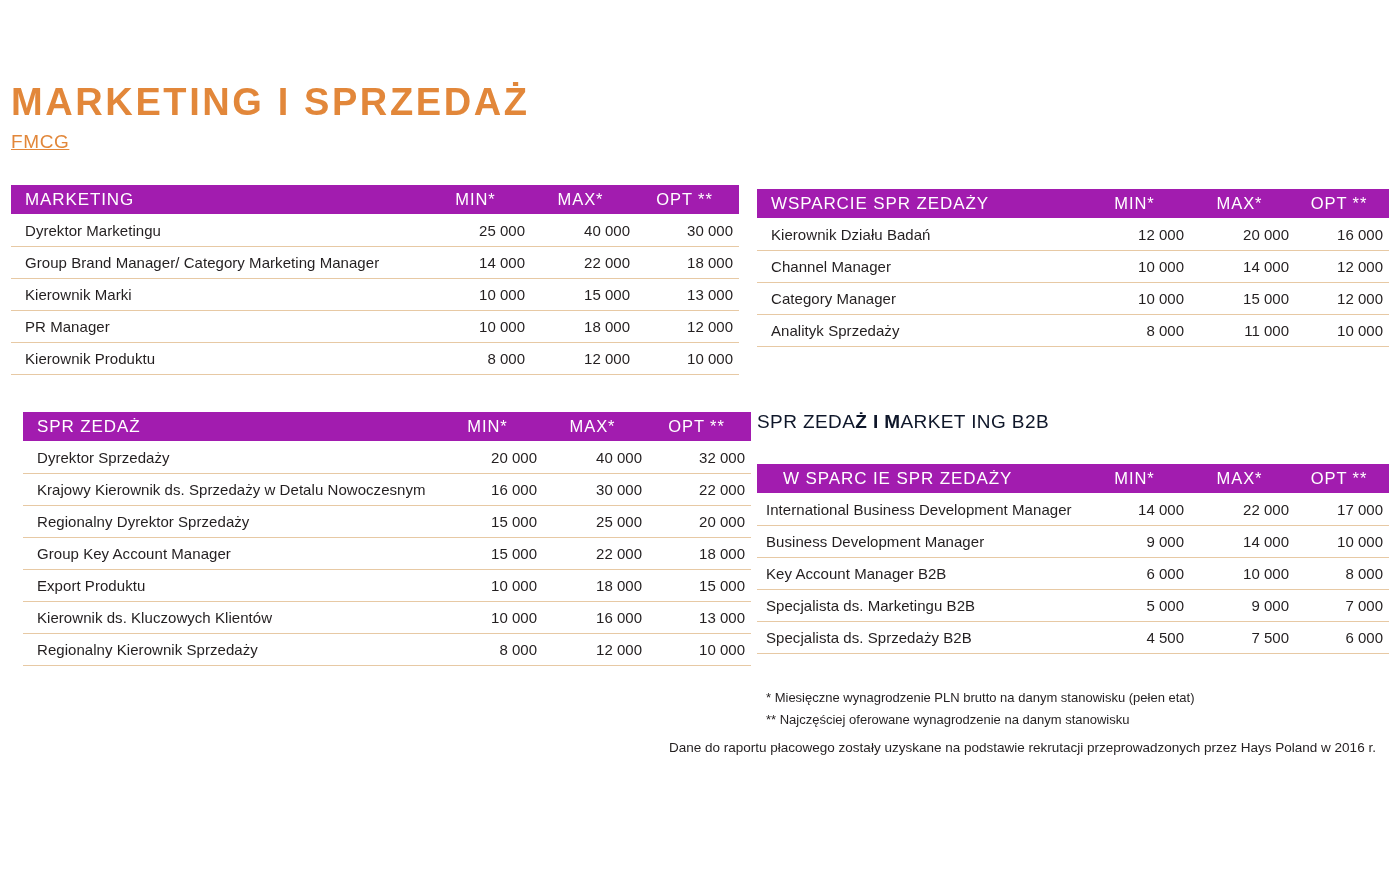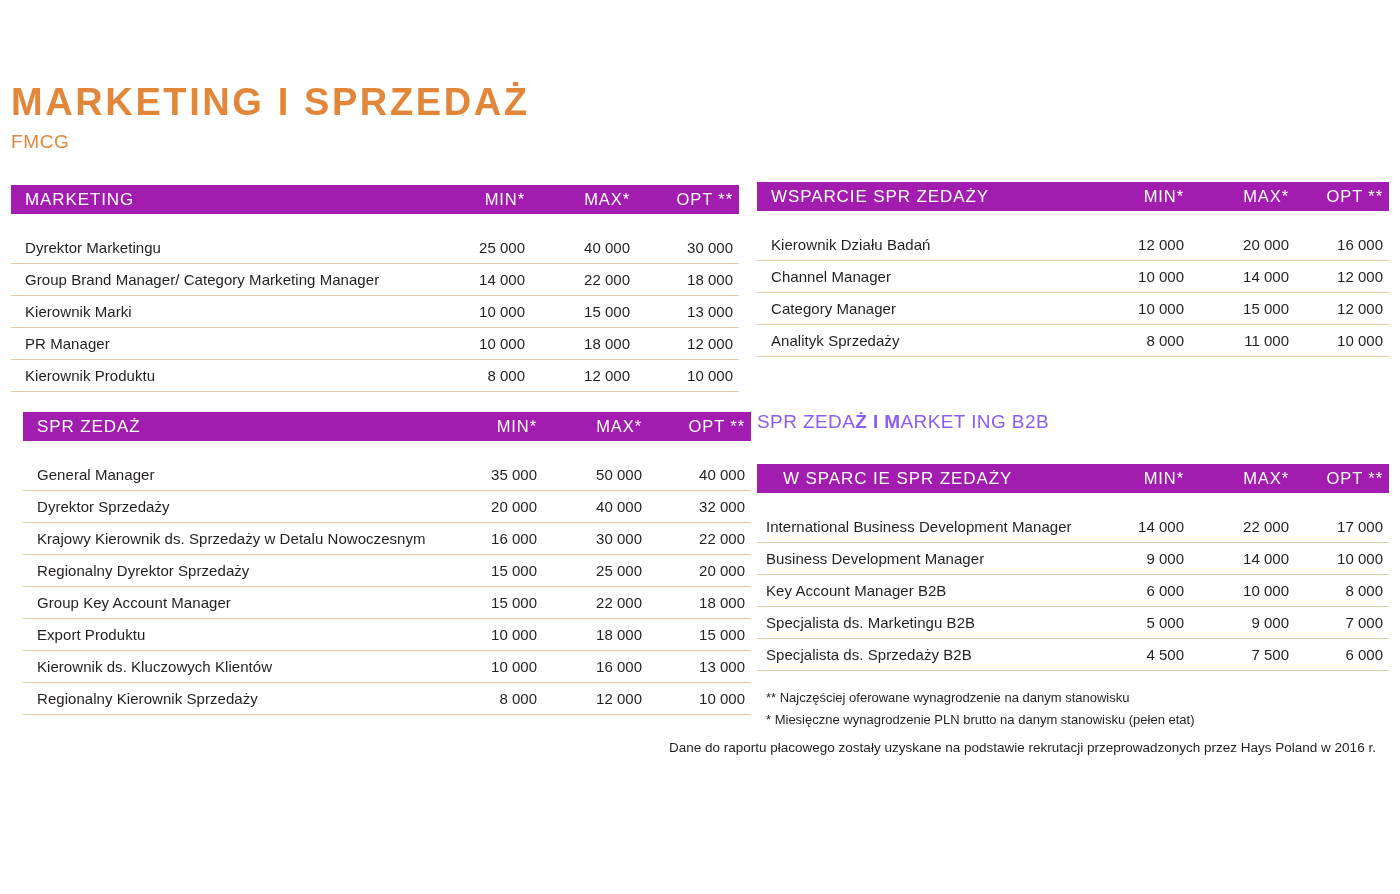--- a/index.html
+++ b/index.html
@@ -30,30 +30,31 @@
 
   #section-label-fmcg {
     position: absolute;
     left: 11px;
     top: 131px;
     font-size: 19px;
     font-weight: 400;
     letter-spacing: 0.6px;
     color: #e2873a;
     white-space: nowrap;
+    text-decoration: underline;
   }
 
   #section-label-b2b {
     position: absolute;
     left: 757px;
     top: 411px;
     font-size: 19px;
     font-weight: 400;
     letter-spacing: 0.4px;
-    color: #8b5cf6;
+    color: #0f172a;
     white-space: nowrap;
   }
   #section-label-b2b .bold-part { font-weight: 700; }
 
   
   .table-block {
     position: absolute;
     box-sizing: border-box;
   }
 
@@ -71,21 +72,21 @@
     letter-spacing: 0.9px;
     padding: 0;
     height: 29px;
     vertical-align: middle;
   }
   .tbl thead th.h-role {
     text-align: left;
     padding-left: 14px;
   }
   .tbl thead th.h-num {
-    text-align: right;
+    text-align: center;
     padding-right: 6px;
     font-size: 16.5px;
   }
 
   .tbl tbody td {
     font-size: 15px;
     color: #231f20;
     border-bottom: 1.5px solid #e7c9a4;
     height: 31px;
     padding: 0;
@@ -95,37 +96,37 @@
   .tbl tbody td.c-role {
     text-align: left;
     padding-left: 14px;
     letter-spacing: 0.05px;
   }
   .tbl tbody td.c-num {
     text-align: right;
     padding-right: 6px;
   }
   .tbl tbody tr:first-child td {
-    padding-top: 18px;
+    padding-top: 1px;
   }
 
   
   #block-marketing { left: 11px; top: 185px; width: 728px; }
   #block-marketing col.w-role { width: 415px; }
   #block-marketing col.w-min  { width: 105px; }
   #block-marketing col.w-max  { width: 105px; }
   #block-marketing col.w-opt  { width: 103px; }
 
   #block-sprzedaz { left: 23px; top: 412px; width: 728px; }
   #block-sprzedaz col.w-role { width: 415px; }
   #block-sprzedaz col.w-min  { width: 105px; }
   #block-sprzedaz col.w-max  { width: 105px; }
   #block-sprzedaz col.w-opt  { width: 103px; }
 
-  #block-wsparcie { left: 757px; top: 182px; width: 632px; }
+  #block-wsparcie { left: 757px; top: 189px; width: 632px; }
   #block-wsparcie col.w-role { width: 328px; }
   #block-wsparcie col.w-min  { width: 105px; }
   #block-wsparcie col.w-max  { width: 105px; }
   #block-wsparcie col.w-opt  { width: 94px; }
 
   #block-b2b { left: 757px; top: 464px; width: 632px; }
   #block-b2b col.w-role { width: 328px; }
   #block-b2b col.w-min  { width: 105px; }
   #block-b2b col.w-max  { width: 105px; }
   #block-b2b col.w-opt  { width: 94px; }
@@ -226,26 +227,20 @@
     <thead>
       <tr>
         <th class="h-role">SPR ZEDAŻ</th>
         <th class="h-num">MIN*</th>
         <th class="h-num">MAX*</th>
         <th class="h-num">OPT **</th>
       </tr>
     </thead>
     <tbody>
       <tr>
-        <td class="c-role">General Manager</td>
-        <td class="c-num">35 000</td>
-        <td class="c-num">50 000</td>
-        <td class="c-num">40 000</td>
-      </tr>
-      <tr>
         <td class="c-role">Dyrektor Sprzedaży</td>
         <td class="c-num">20 000</td>
         <td class="c-num">40 000</td>
         <td class="c-num">32 000</td>
       </tr>
       <tr>
         <td class="c-role">Krajowy Kierownik ds. Sprzedaży w Detalu Nowoczesnym</td>
         <td class="c-num">16 000</td>
         <td class="c-num">30 000</td>
         <td class="c-num">22 000</td>
@@ -374,17 +369,17 @@
         <td class="c-role">Specjalista ds. Sprzedaży B2B</td>
         <td class="c-num">4 500</td>
         <td class="c-num">7 500</td>
         <td class="c-num">6 000</td>
       </tr>
     </tbody>
   </table>
 </div>
 
 <div id="footnotes">
+  <div class="footnote">* Miesięczne wynagrodzenie PLN brutto na danym stanowisku (pełen etat)</div>
   <div class="footnote">** Najczęściej oferowane wynagrodzenie na danym stanowisku</div>
-  <div class="footnote">* Miesięczne wynagrodzenie PLN brutto na danym stanowisku (pełen etat)</div>
 </div>
 
 <div id="source-note">Dane do raportu płacowego zostały uzyskane na podstawie rekrutacji przeprowadzonych przez Hays Poland w 2016 r.</div>
 
 </body></html>

